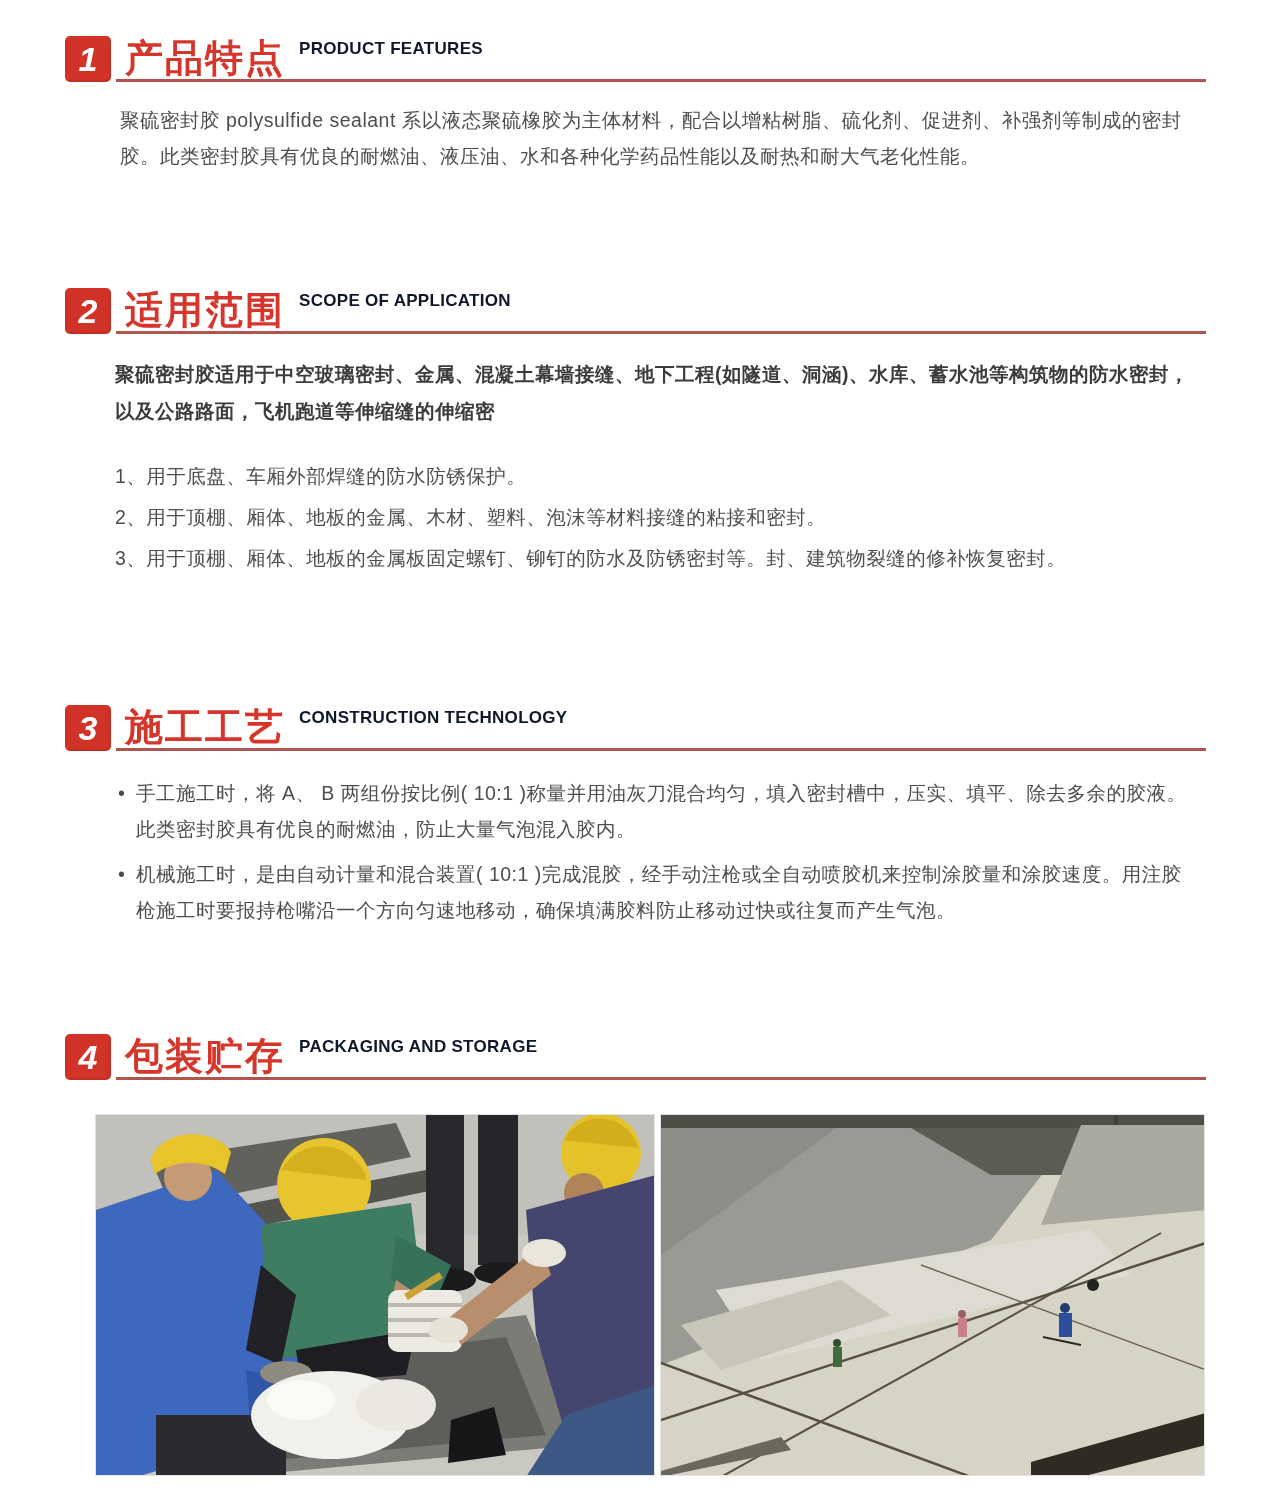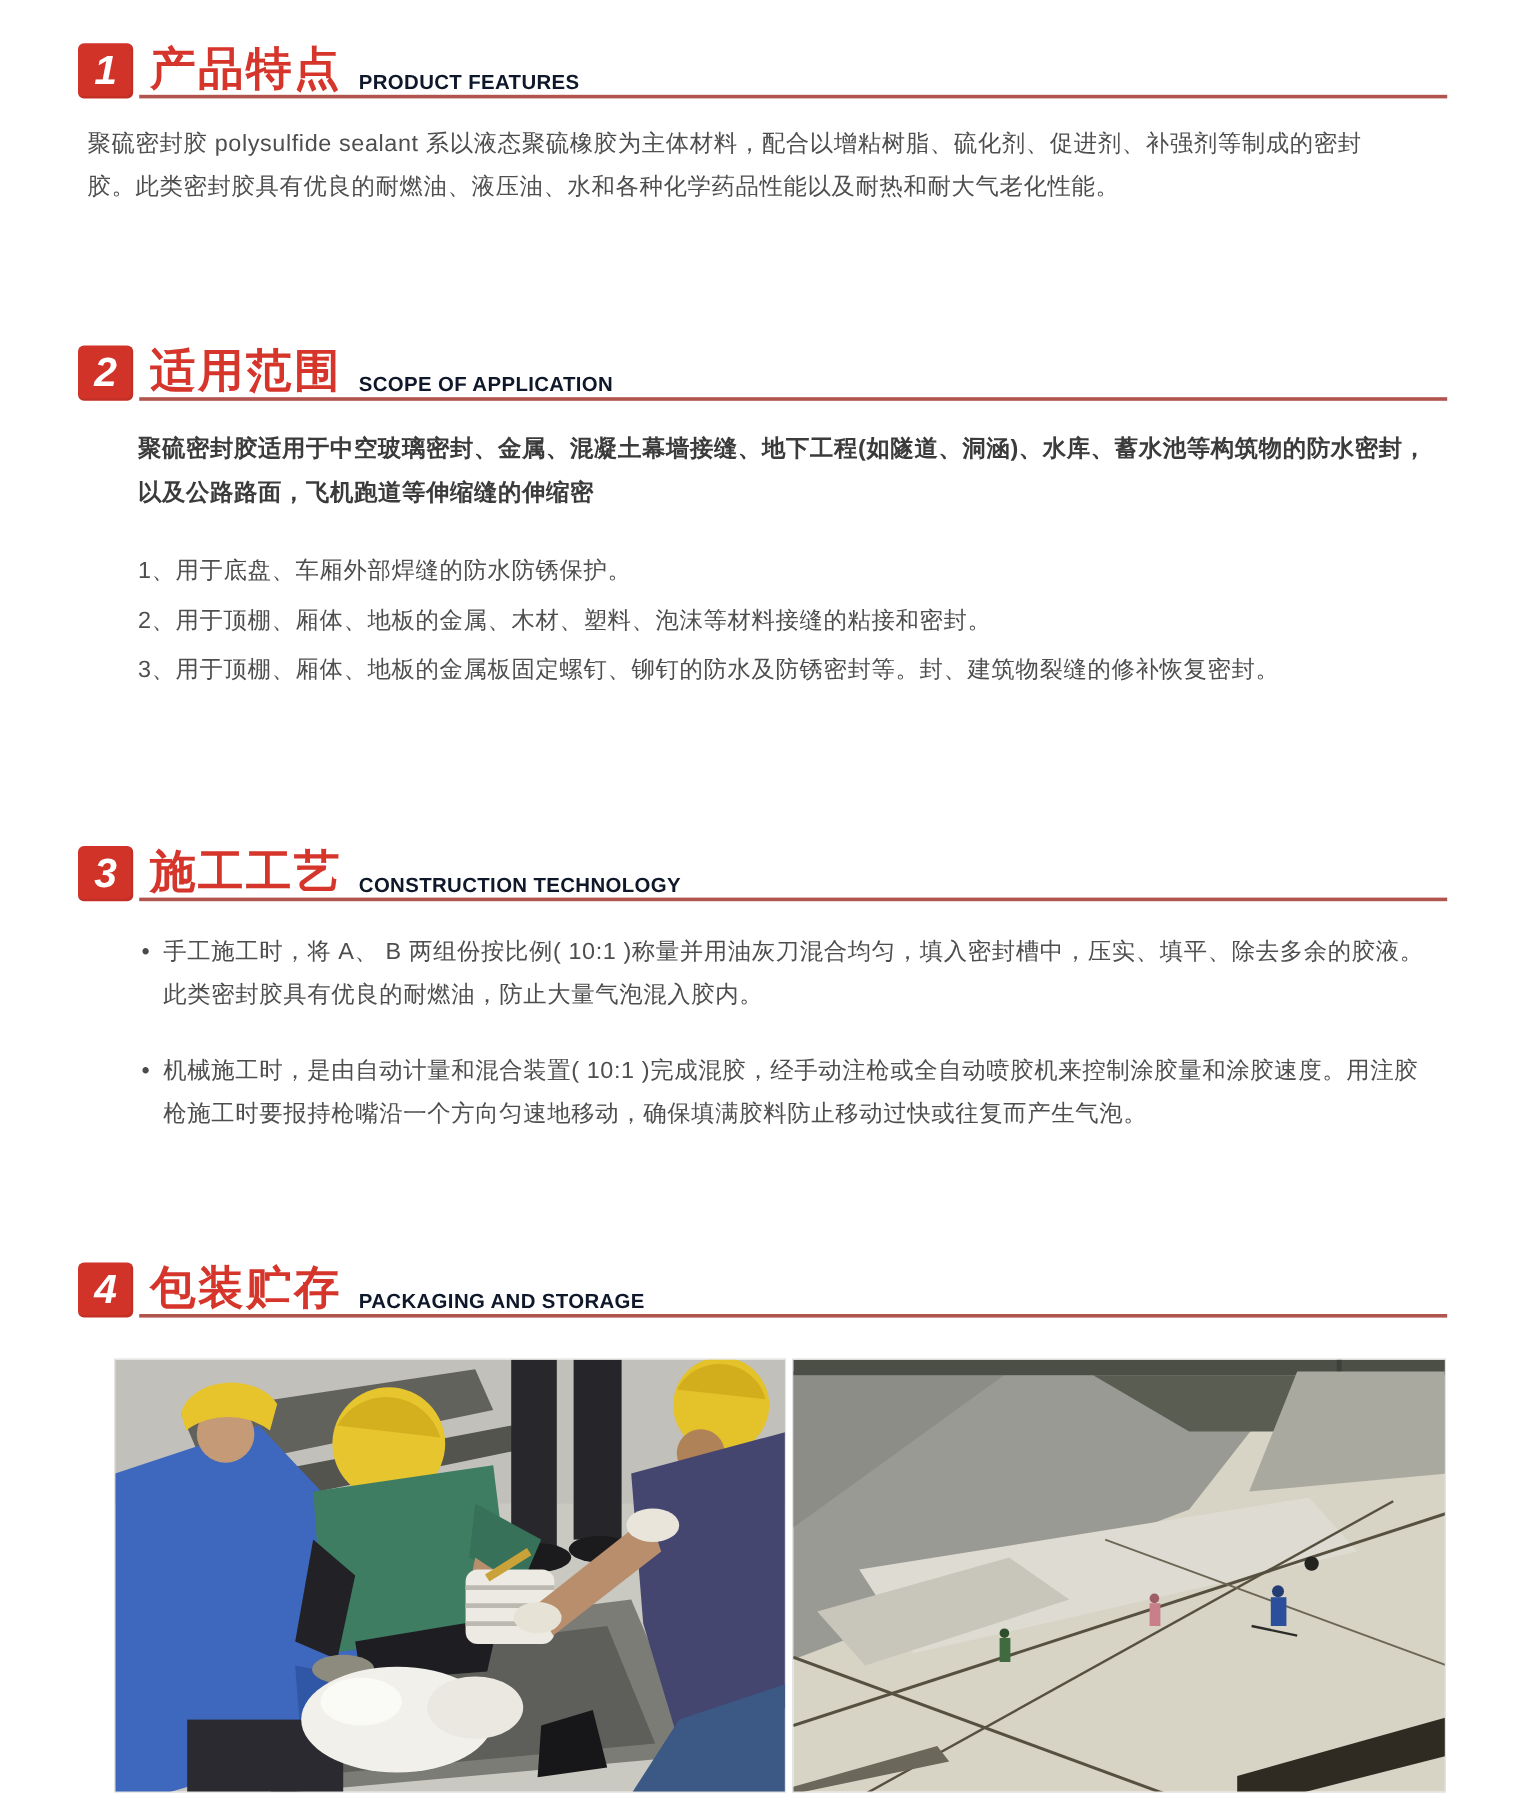--- a/index.html
+++ b/index.html
@@ -30,21 +30,21 @@
     border-radius:5px;
     color:#ffffff;
     display:flex;align-items:center;justify-content:center;
     font-size:34px;font-weight:bold;font-style:italic;
     flex:0 0 auto;
     box-shadow:inset -2px -2px 0 rgba(0,0,0,0.08);
   }
   .head-rule{
     flex:1;
     display:flex;
-    align-items:flex-end;
+    align-items:flex-start;
     border-bottom:3px solid var(--rule);
     margin-left:5px;
     padding-left:9px;
   }
   .title-zh{
     font-size:38px;
     font-weight:bold;
     color:var(--accent);
     line-height:1.04;
     letter-spacing:2px;
@@ -56,21 +56,21 @@
     color:#0f172a;
     margin-left:14px;
     letter-spacing:0.3px;
     white-space:nowrap;
   }
   .sec--1{margin-top:36px;}
   .sec--2{margin-top:114px;}
   .sec--3{margin-top:128px;}
   .sec--4{margin-top:106px;}
   .p{
-    margin:20px 0 0 73px;
+    margin:20px 0 0 120px;
     width:1092px;
     font-size:19.5px;
     line-height:36px;
     color:var(--body);
     letter-spacing:0.5px;
   }
   .lead{
     margin:22px 0 0 115px;
     width:1092px;
     font-size:19.5px;
@@ -94,21 +94,21 @@
     list-style:none;
   }
   .bullets li{
     position:relative;
     padding-left:18px;
     font-size:19.5px;
     line-height:36px;
     color:var(--body);
     letter-spacing:0.5px;
   }
-  .bullets li + li{margin-top:27px;}
+  .bullets li + li{margin-top:9px;}
   .bullets li::before{
     content:"\2022";
     position:absolute;
     left:0;top:0;
     color:#4a4a4a;
   }
   .photos{
     display:flex;
     gap:5px;
     margin:34px 0 0 95px;

